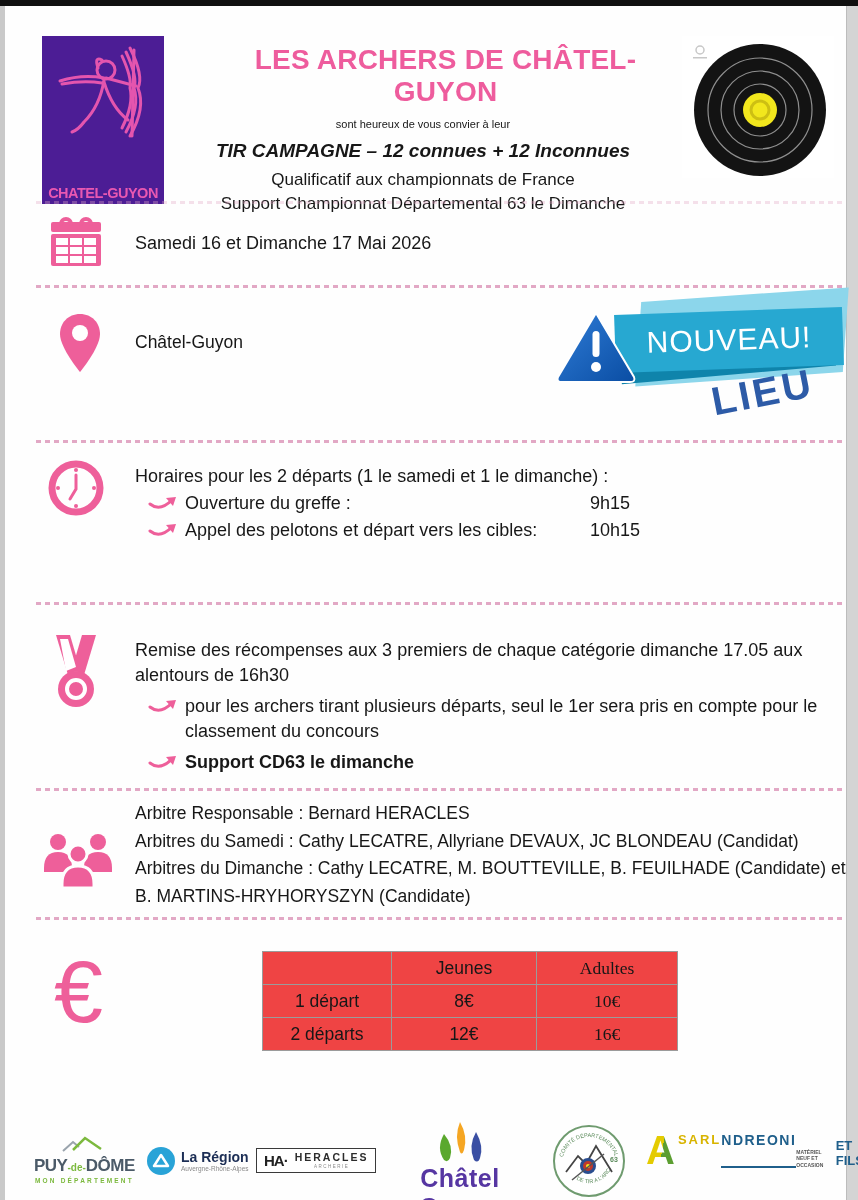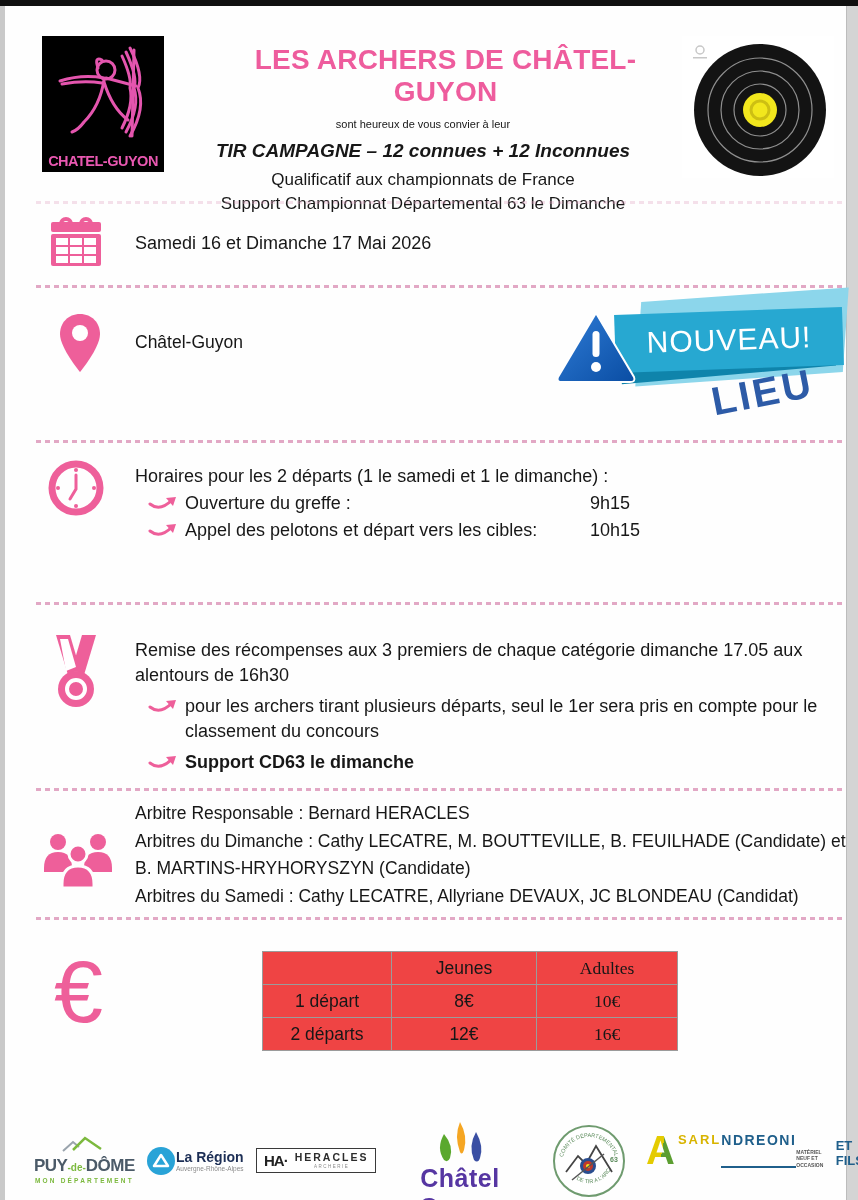--- a/index.html
+++ b/index.html
@@ -3,21 +3,21 @@
 <meta charset="utf-8">
 <style>
   html,body{margin:0;padding:0;background:#d9d9d9;font-family:"Liberation Sans",sans-serif;}
   .page{position:relative;width:858px;height:1200px;background:#fefefe;overflow:hidden;color:#171717;}
   .top-bar{position:absolute;top:0;left:0;right:0;height:6px;background:#101010;}
   .edge-left{position:absolute;top:6px;left:0;bottom:0;width:5px;background:#c9c9c9;}
   .edge-right{position:absolute;top:6px;right:0;bottom:0;width:11px;background:#d4d4d4;border-left:1px solid #bcbcbc;}
 
   
   .header{position:absolute;top:36px;left:42px;right:24px;height:152px;display:flex;}
-  .club-logo{width:122px;height:136px;background:#000000;position:relative;flex:none;}
+  .club-logo{width:122px;height:168px;background:#4c1d95;position:relative;flex:none;}
   .club-logo-text{position:absolute;bottom:3px;width:100%;text-align:center;color:#e958b1;font-size:14.5px;font-weight:bold;letter-spacing:-0.5px;}
   .header-center{flex:1;text-align:center;padding-top:8px;}
   .header-title{color:#ee5c9d;font-size:28px;font-weight:700;letter-spacing:0.2px;margin-left:45px;}
   .header-sub{font-size:11px;margin-top:10px;}
   .header-event{font-size:19px;font-weight:700;font-style:italic;margin-top:10px;}
   .header-l1{font-size:17px;margin-top:8px;}
   .header-l2{font-size:17px;margin-top:4px;}
   .target-logo{width:152px;height:142px;background:#ffffff;flex:none;}
 
   
@@ -61,21 +61,21 @@
     display:flex;align-items:center;justify-content:center;}
   .banner-word1{color:#ffffff;font-size:30px;font-weight:300;letter-spacing:1px;font-family:"Liberation Sans",sans-serif;}
   .banner-word2{position:absolute;right:38px;bottom:-4px;color:#2d5ba7;font-size:40px;font-weight:700;letter-spacing:3px;transform:rotate(-11deg);}
   .banner-triangle{position:absolute;left:-6px;top:16px;}
 
   
   .sponsor{position:absolute;}
   .puy-text{font-size:17px;font-weight:700;color:#4b5a68;letter-spacing:-0.5px;}
   .puy-de{font-size:10px;color:#7cb93e;font-weight:700;text-align:right;}
   .puy-tag{font-size:6.5px;color:#7cb93e;letter-spacing:2.2px;font-weight:700;margin-top:1px;}
-  .region{display:flex;align-items:center;}
+  .region{display:flex;align-items:center;gap:5px;}
   .region-name{font-size:14px;font-weight:700;color:#1c2e55;line-height:1.1;}
   .region-sub{font-size:6.5px;color:#8a8a8a;}
   .heracles{display:flex;align-items:center;border:1px solid #3a3a3a;background:#fff;padding:3px 7px;gap:7px;}
   .hx-mono{font-size:15px;font-weight:700;color:#222;letter-spacing:-1px;}
   .hx-name{font-size:10.5px;font-weight:700;color:#2c2c2c;letter-spacing:2px;line-height:1.1;}
   .hx-sub{font-size:4.5px;color:#888;letter-spacing:1.5px;text-align:center;}
   .chatel{width:160px;text-align:center;}
   .chatel-text{font-size:25px;font-weight:700;color:#5636a2;letter-spacing:0.5px;margin-top:-4px;}
   .andreoni{display:flex;gap:3px;}
   .an-a{font-size:40px;font-weight:700;color:#c4b200;line-height:0.9;
@@ -261,22 +261,22 @@
       <circle cx="16" cy="14" r="8"></circle>
         <path d="M2 40 Q2 24 16 24 Q30 24 30 40 L30 44 L2 44 Z"></path>
       <circle cx="56" cy="14" r="8"></circle>
         <path d="M42 40 Q42 24 56 24 Q70 24 70 40 L70 44 L42 44 Z"></path>
       <circle cx="36" cy="26" r="9" stroke="#fefefe" stroke-width="3"></circle>
       <path d="M20 56 Q20 38 36 38 Q52 38 52 56 L52 60 L20 60 Z" stroke="#fefefe" stroke-width="3"></path>
     </g>
   </svg>
   <div class="sec-text ref-lines" style="top:800px">
     <div>Arbitre Responsable : Bernard HERACLES</div>
+    <div>Arbitres du Samedi : Cathy LECATRE, Allyriane DEVAUX, JC BLONDEAU (Candidat)</div>
     <div>Arbitres du Dimanche : Cathy LECATRE, M. BOUTTEVILLE, B. FEUILHADE (Candidate) et B. MARTINS-HRYHORYSZYN (Candidate)</div>
-    <div>Arbitres du Samedi : Cathy LECATRE, Allyriane DEVAUX, JC BLONDEAU (Candidat)</div>
   </div>
 
   <div class="euro-sign">€</div>
   <table class="price">
     <tbody>
         <tr>
       <th class="c1"></th>
       <th class="c2">Jeunes</th>
       <th class="c3">Adultes</th>
     </tr>

